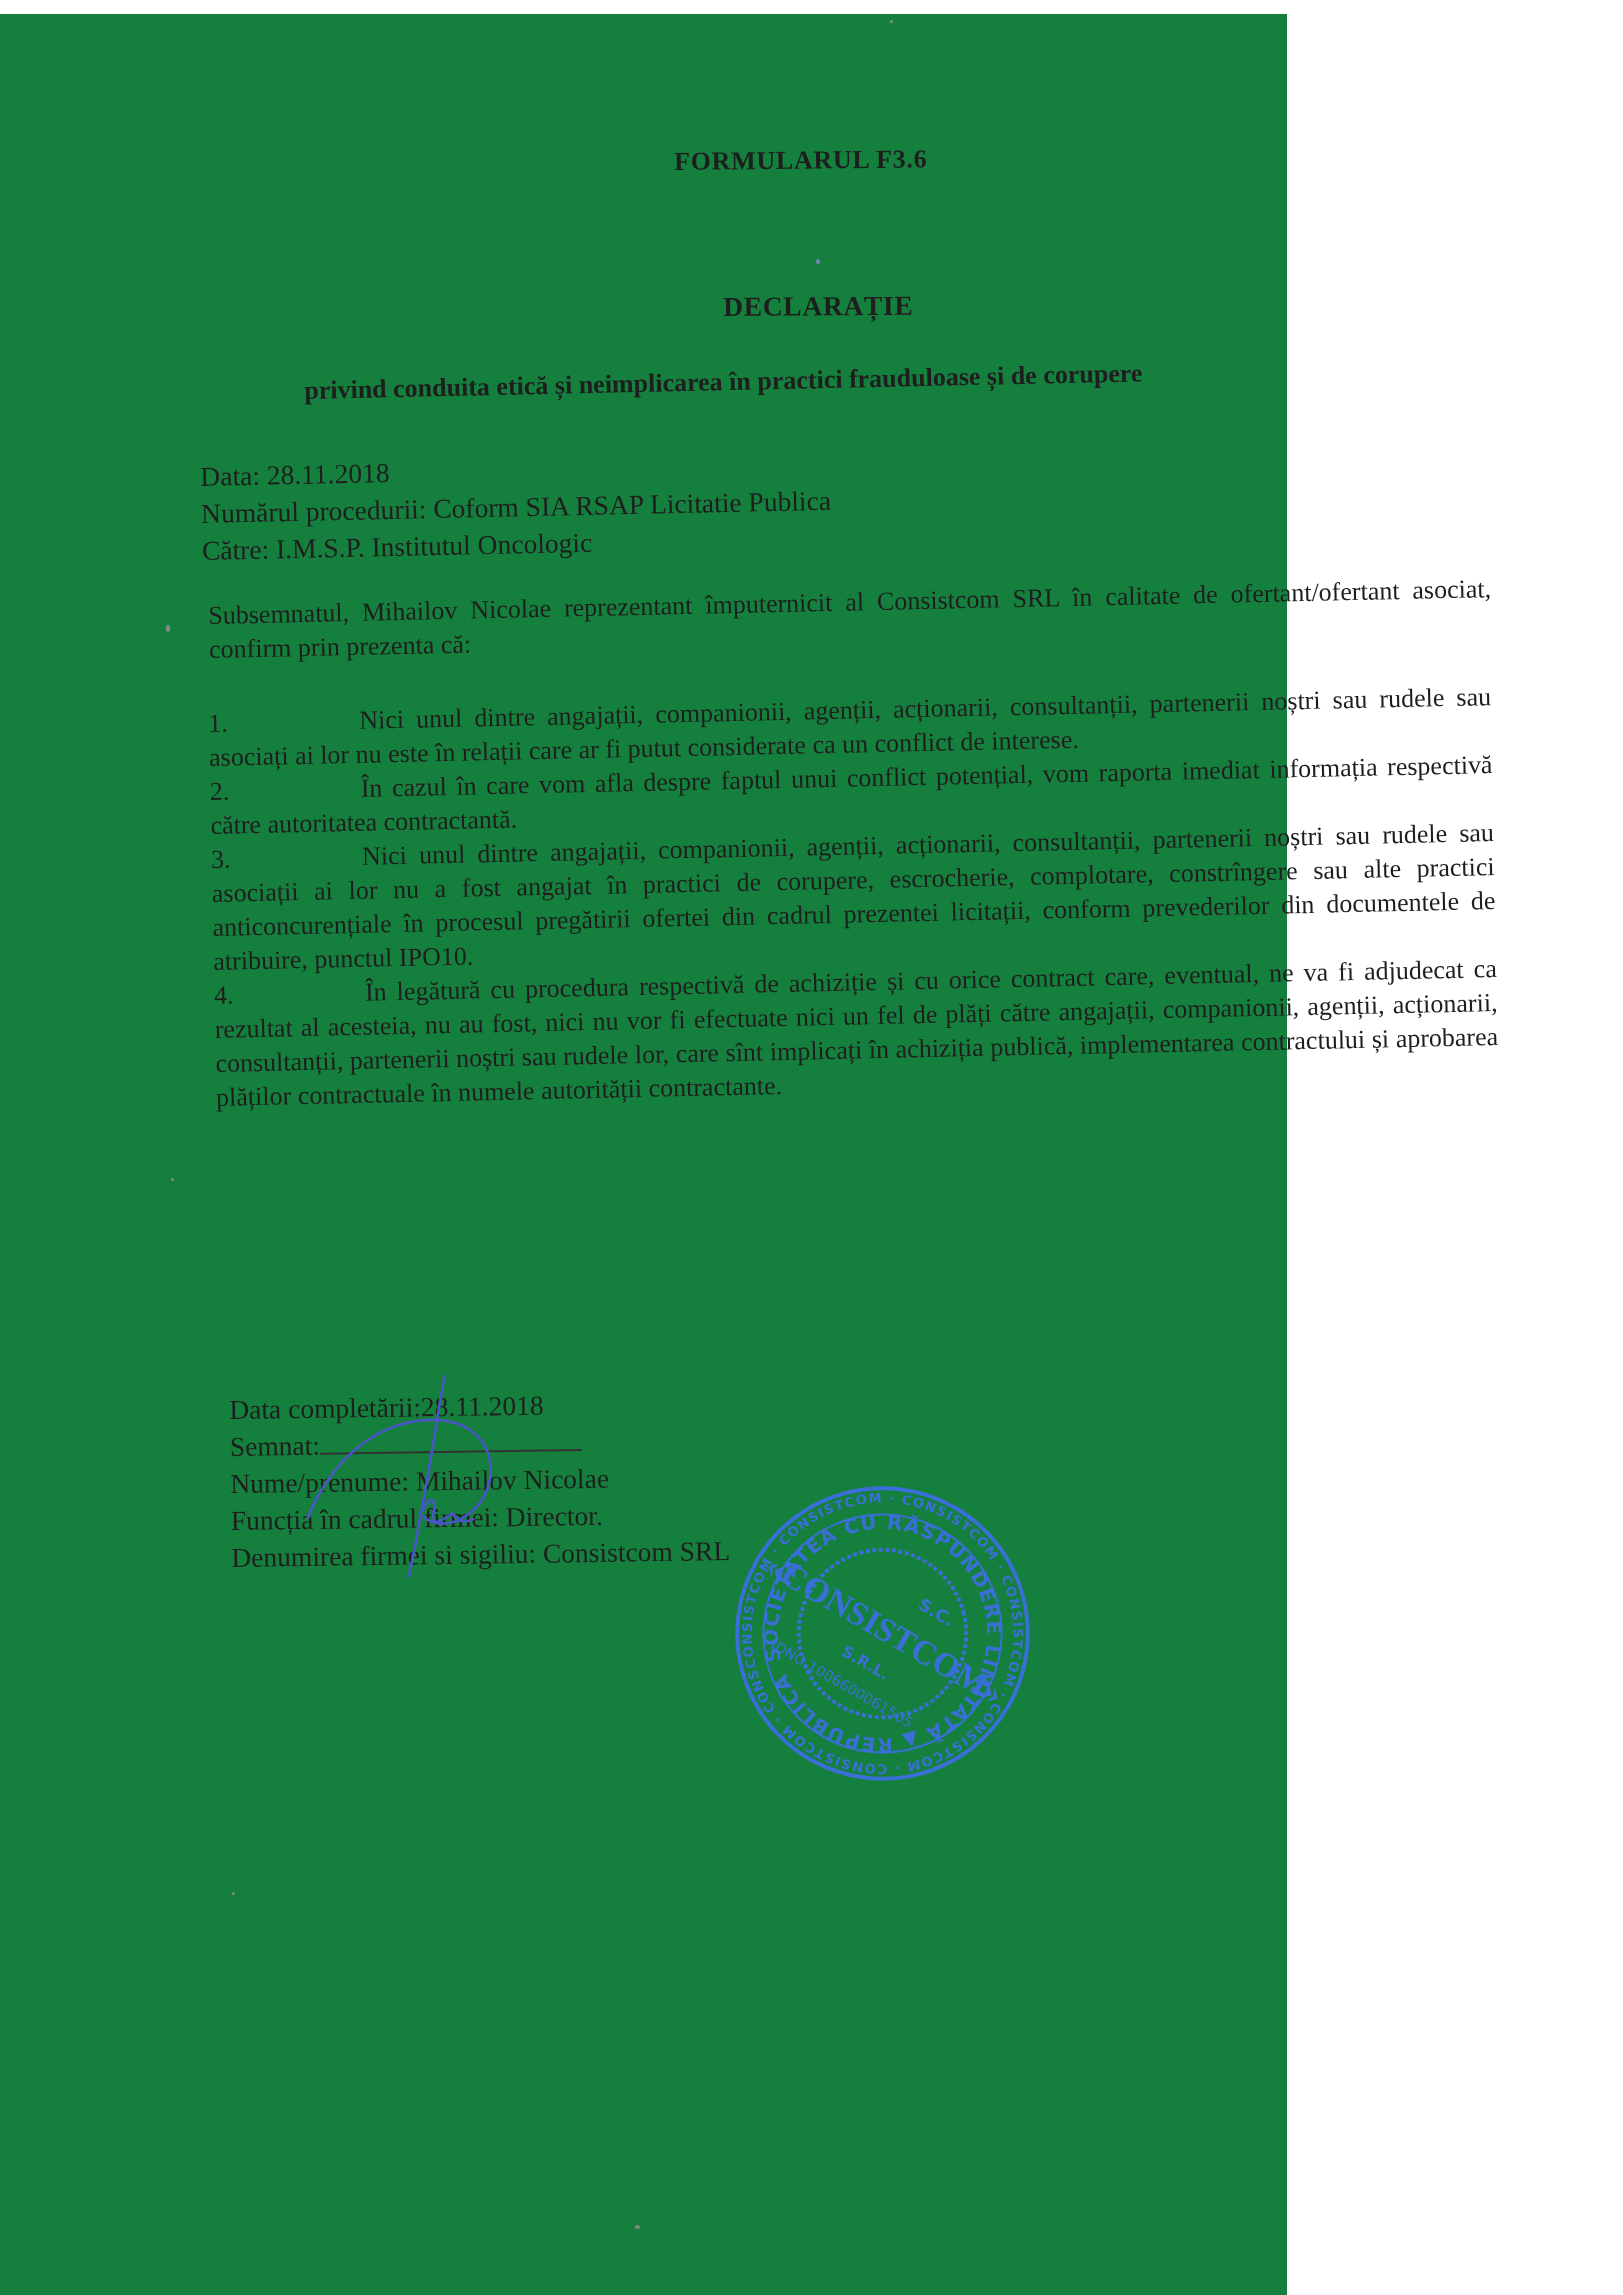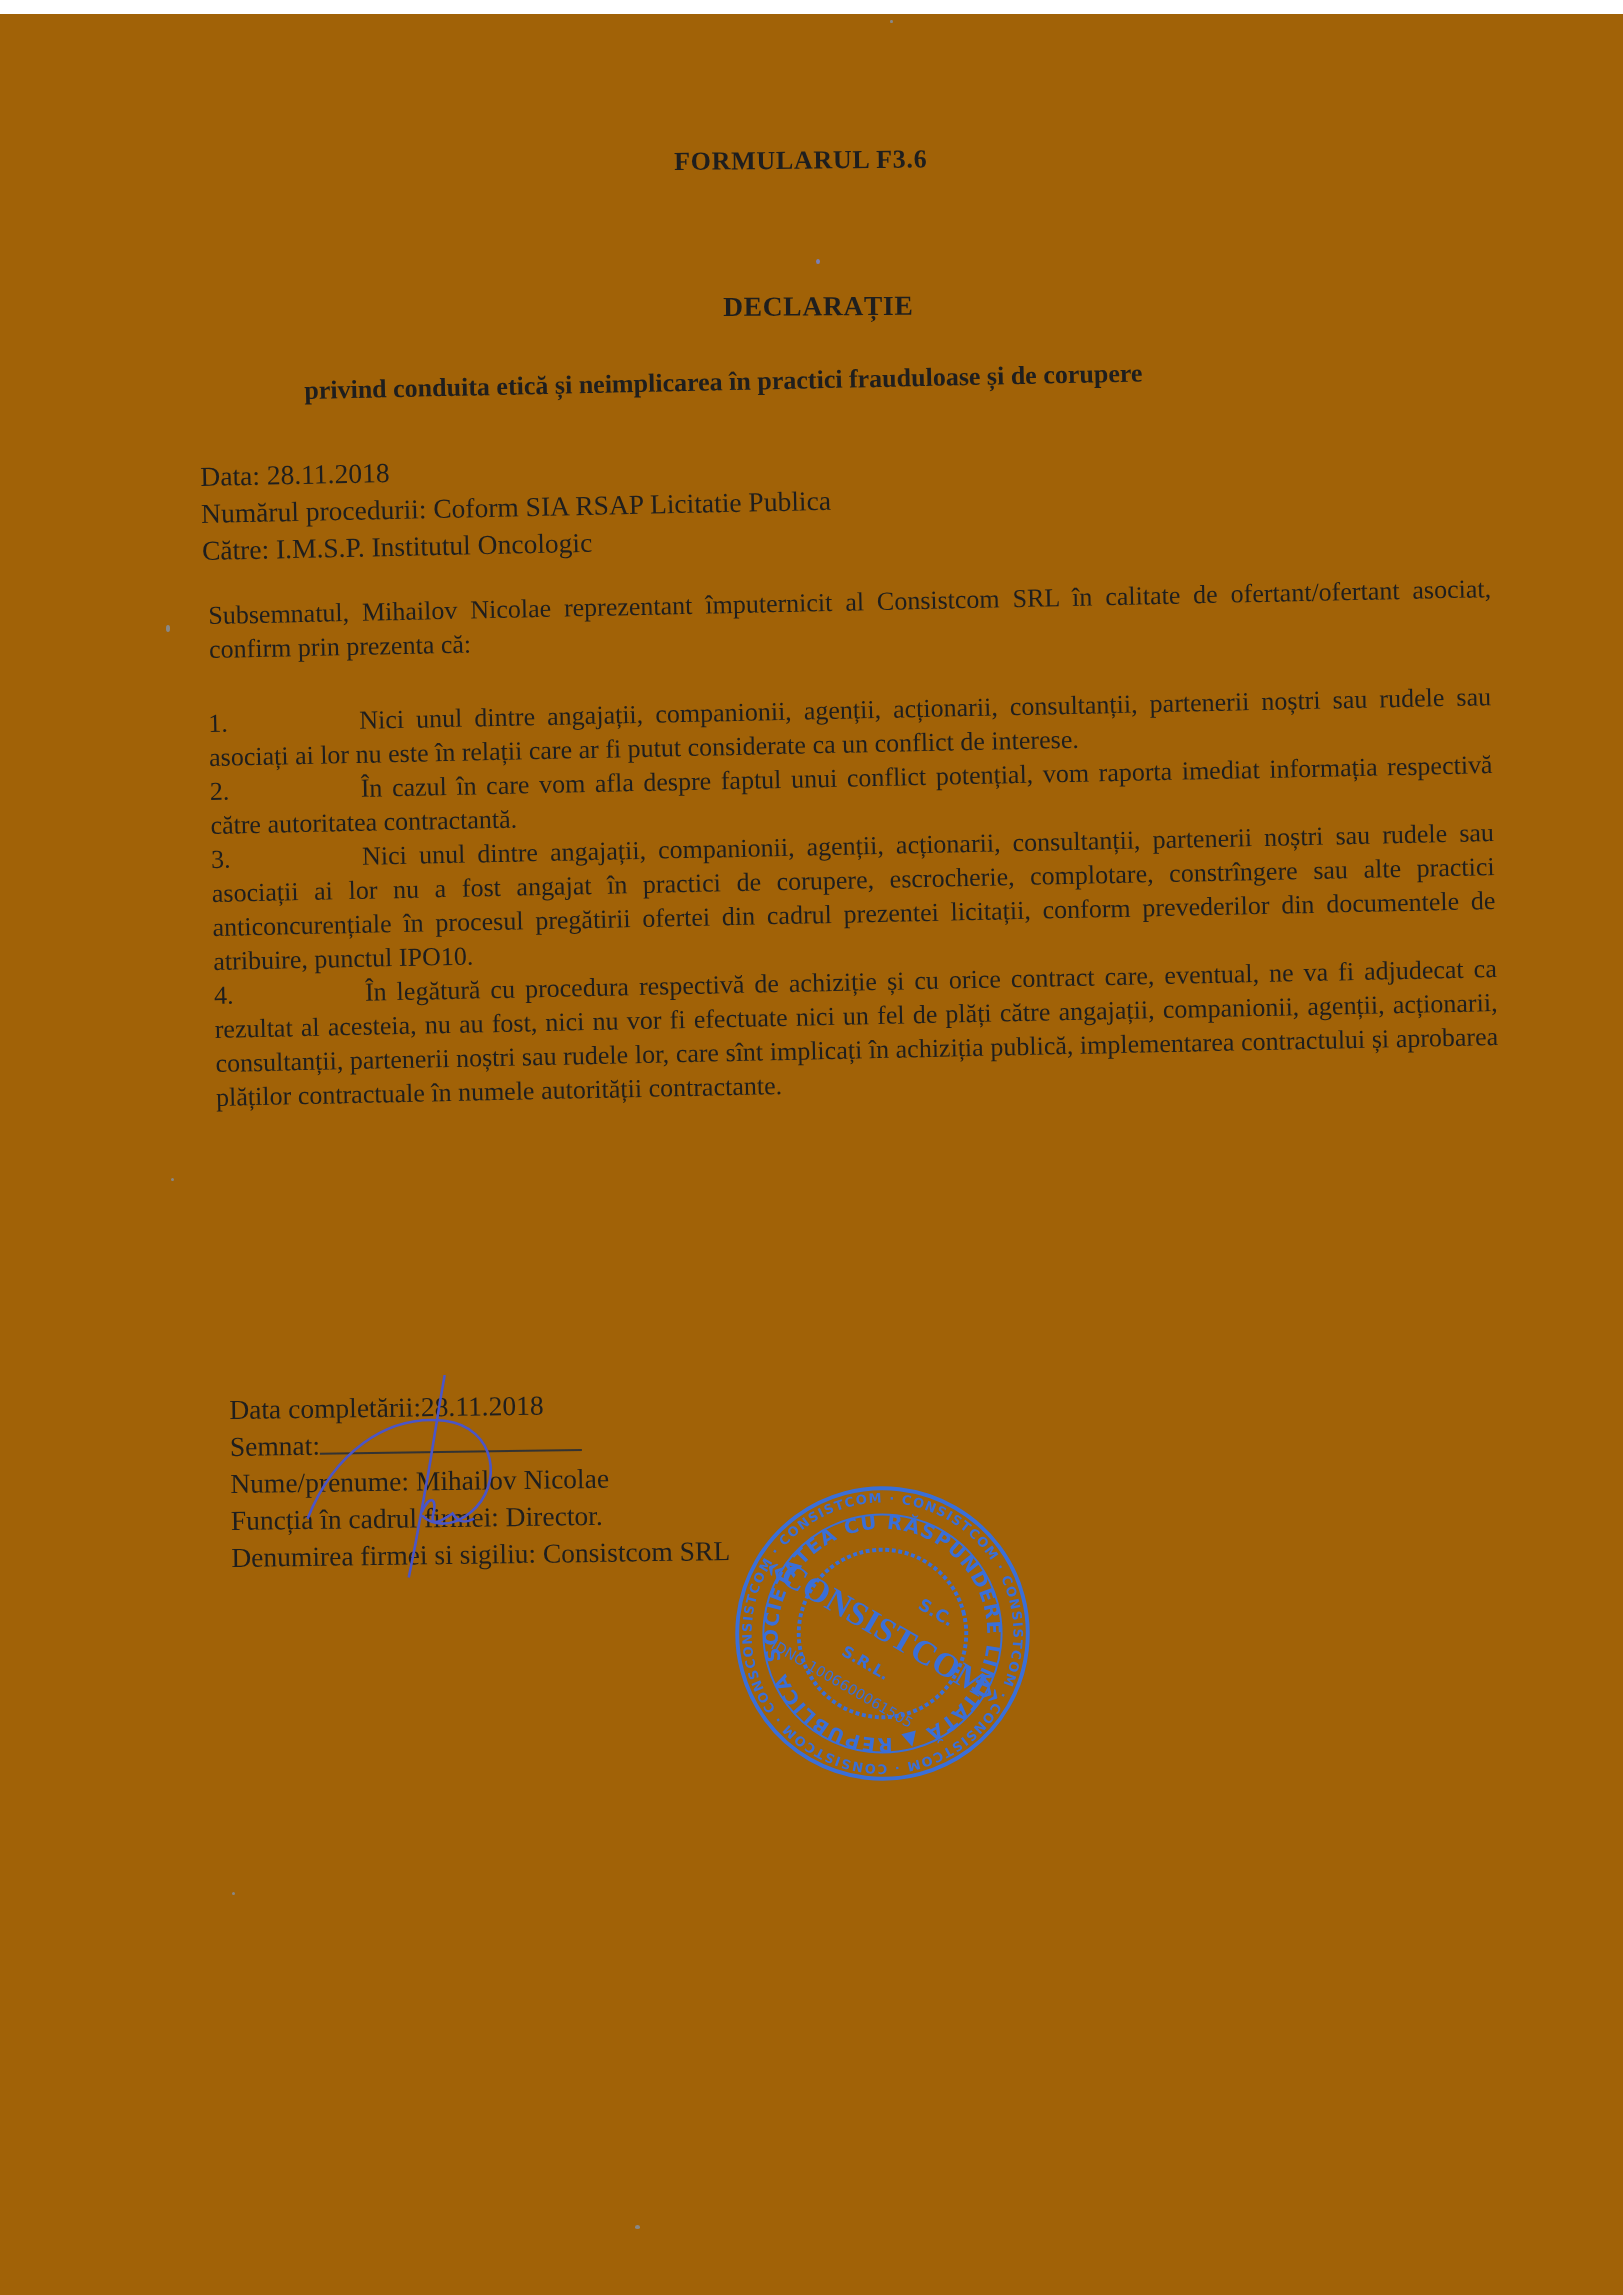--- a/index.html
+++ b/index.html
@@ -1,20 +1,20 @@
 <!DOCTYPE html>
 <html style="font-size:10.5px"><head>
   <meta charset="utf-8">
   <style>
     html, body { margin: 0; padding: 0; }
     body {
       width: 1623px; height: 2295px; background: #ffffff; position: relative; overflow: hidden;
       font-family: "Liberation Serif", "DejaVu Serif", serif; color: #1e1e1e;
     }
-    .page { position: absolute; left: 0; top: 0; width: 1623px; height: 2295px; background: #a16207; }
+    .page { position: absolute; left: 0; top: 0; width: 1287px; height: 2295px; background: #15803d; }
     .scan-edge { position: absolute; left: 0; top: 0; width: 1623px; height: 14.4px; background: #ffffff; }
     .rot { position: absolute; transform-origin: left top; white-space: nowrap; }
     .title { font-weight: bold; font-size: 26px; letter-spacing: 0.7px; }
     .heading { font-weight: bold; font-size: 27.5px; letter-spacing: 0.7px; }
     .subtitle { font-weight: bold; font-size: 26px; }
     .meta { font-size: 27.5px; line-height: 37px; }
     .body-text { font-size: 26px; line-height: 34px; text-align: justify; white-space: normal; }
     .para { position: absolute; width: 1283px; transform-origin: left top; }
     .item { position: relative; }
     .item .num { display: inline-block; width: 151px; }

